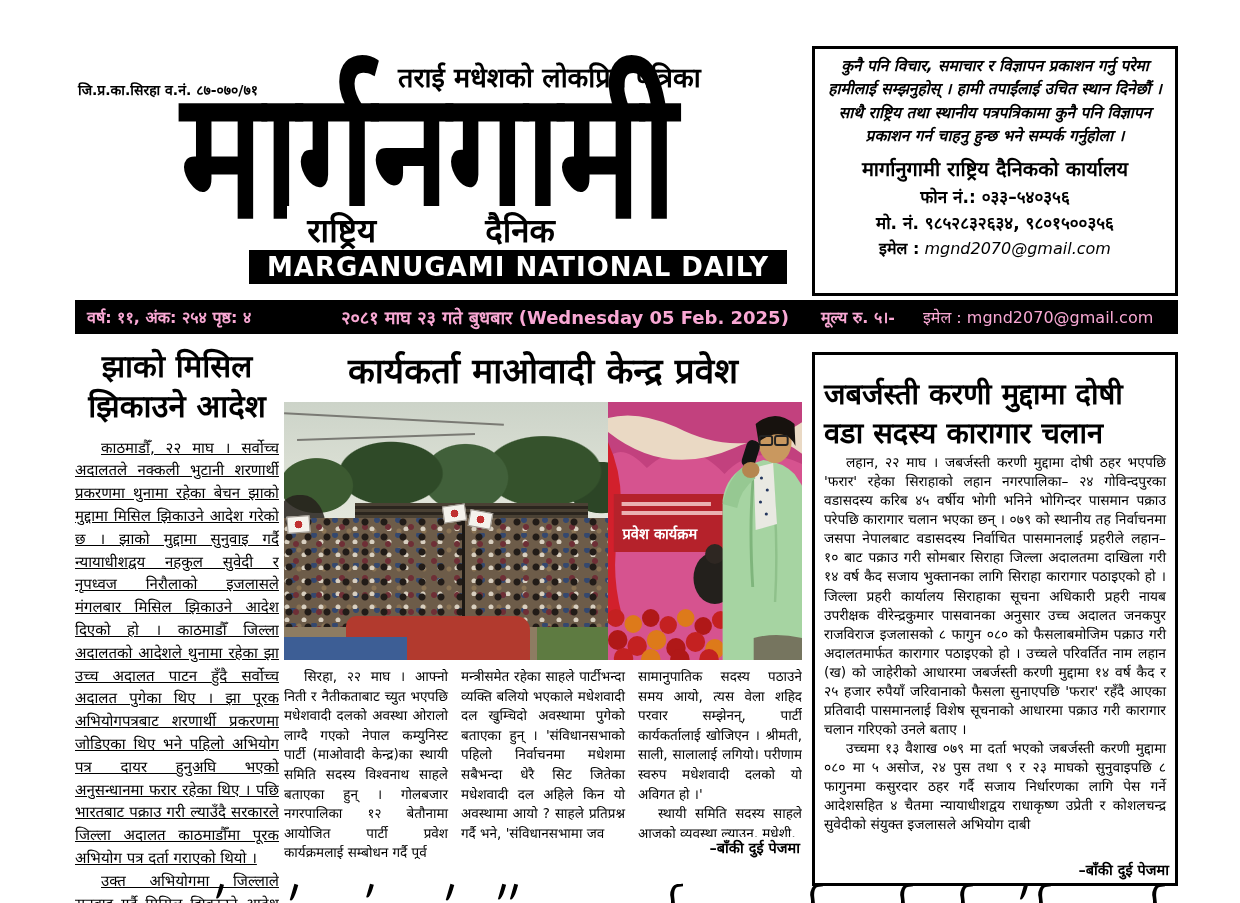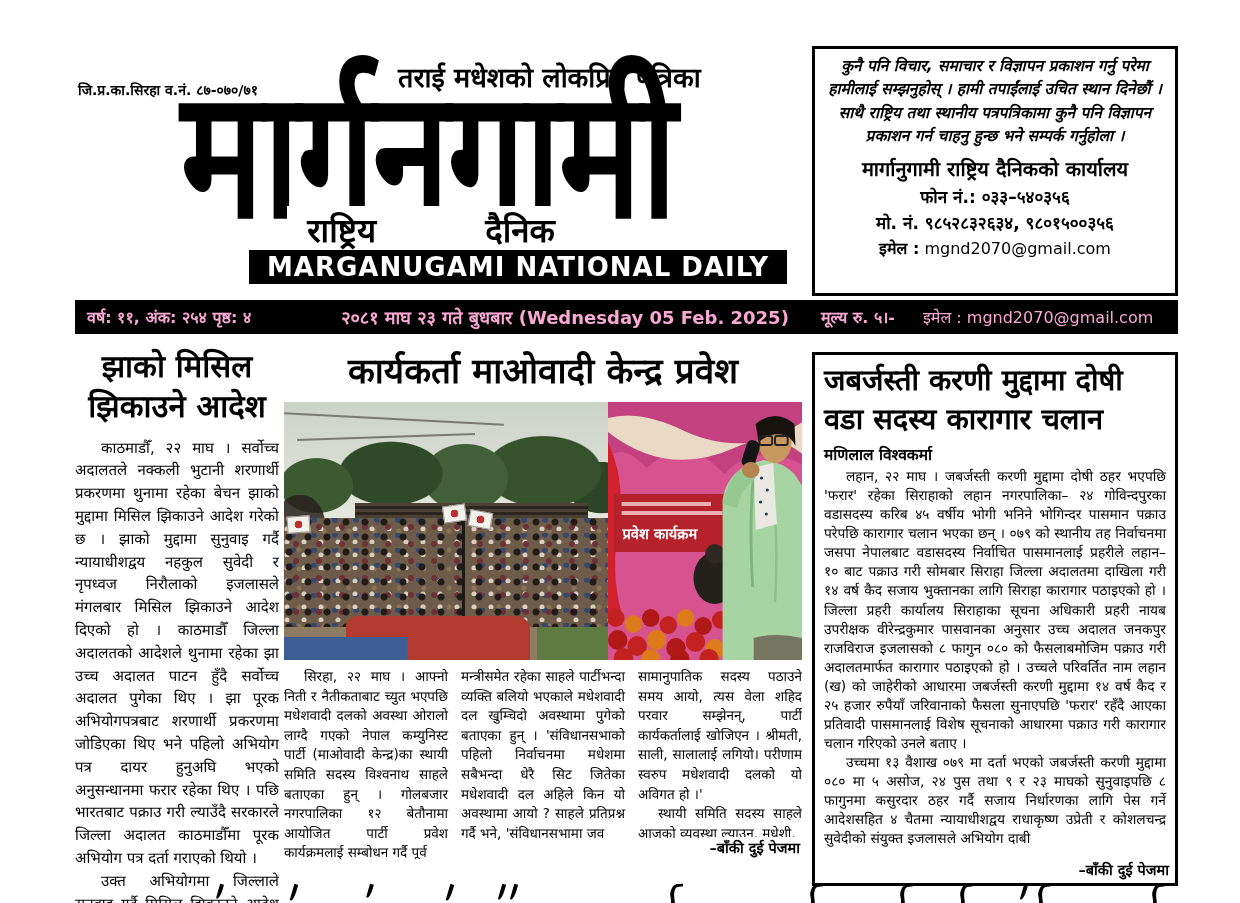--- a/index.html
+++ b/index.html
@@ -16,33 +16,33 @@
   .eng-row{position:absolute;left:75px;top:250px;width:712px;display:flex;justify-content:flex-end;}
   .eng-bar{background:#000;color:#fff;font-size:26px;font-weight:800;padding:2px 18px;letter-spacing:1px;}
   
   .contact-box{position:absolute;left:812px;top:46px;width:366px;height:250px;border:3px solid #000;
         box-sizing:border-box;padding:6px 10px;text-align:center;}
   .notice{font-size:15.5px;font-weight:600;font-style:italic;line-height:1.5;}
   .office-title{font-size:20px;font-weight:800;margin-top:7px;}
   .office-line{font-size:17px;font-weight:700;margin-top:3px;}
   .email-line{font-size:16px;margin-top:3px;}
   .email-line .lbl{font-weight:800;}
-  .email-line .val{}
+  .email-line .val{font-style:italic;}
   
   .datebar{position:absolute;left:75px;top:300px;width:1103px;height:34px;background:#000;color:#f9a8d4;
         display:flex;align-items:center;font-weight:700;}
   .db-issue{width:250px;padding-left:12px;font-size:16px;}
   .db-date{flex:1;text-align:center;font-size:18px;}
   .db-price{width:130px;font-size:16px;text-align:center;}
   .db-email{width:255px;font-size:16px;font-weight:400;}
   
   .art-left{position:absolute;left:75px;top:346px;width:204px;height:557px;overflow:hidden;}
   .art-left .hl{font-size:31px;font-weight:800;text-align:center;line-height:1.3;}
   .art-left .body{margin-top:10px;font-size:15px;line-height:1.52;text-align:justify;}
-  .art-left .body p{margin:0;text-indent:26px;}
+  .art-left .body p{margin:0;text-indent:26px;text-decoration:underline;}
   
   .art-center{position:absolute;left:284px;top:348px;width:518px;height:555px;overflow:hidden;}
   .art-center .hl{font-size:35px;font-weight:700;text-align:center;line-height:1.32;}
   .photo{position:relative;margin-top:8px;width:518px;height:258px;display:flex;overflow:hidden;}
   .cols{margin-top:7px;display:flex;gap:13px;height:192px;overflow:hidden;position:relative;}
   .col{width:164px;font-size:13.5px;line-height:1.45;text-align:justify;}
   .col p{margin:0;}
   .col p.ind{text-indent:20px;}
   .cont-center{position:absolute;right:2px;bottom:2px;font-weight:800;font-size:14.5px;background:#fff;padding-left:6px;}
   
@@ -70,21 +70,21 @@
   .flag{position:absolute;width:21px;height:15px;background:#f4f2ec;border:1px solid #98928a;}
   .flag::after{content:"";position:absolute;inset:3px;background:radial-gradient(circle,#c03030 45%,transparent 46%);}
   .tarp-red{position:absolute;left:19%;bottom:0;width:57%;height:17%;background:#b23a2e;border-radius:10px 14px 0 0;}
   .tarp-blue{position:absolute;left:0;bottom:0;width:38%;height:9%;background:#3d5e95;}
   .grass{position:absolute;right:0;bottom:0;width:22%;height:13%;background:#5e7b41;}
   
   .speaker-panel{position:relative;width:37.5%;height:100%;}
   .speaker-panel svg{display:block;width:100%;height:100%;}
   
   .art-right{position:absolute;left:812px;top:352px;width:366px;height:534px;border:3px solid #000;
-        box-sizing:border-box;padding:6px 9px;overflow:hidden;}
+        box-sizing:border-box;padding:20px 9px;overflow:hidden;}
   .art-right .hl{font-size:29px;font-weight:800;line-height:1.35;}
   .art-right .byline{font-size:15.5px;font-weight:800;margin:4px 0 2px 0;}
   .art-right .body{font-size:13.8px;line-height:1.38;text-align:justify;}
   .art-right .body p{margin:0;text-indent:22px;}
   .cont-right{position:absolute;right:6px;bottom:4px;font-weight:800;font-size:14.5px;background:#fff;padding-left:6px;}
   
   .fragments{position:absolute;left:200px;top:884px;width:1030px;height:19px;}
   .frag{position:absolute;top:0;width:4px;height:16px;background:#000;border-radius:0 0 70% 0;transform:rotate(16deg);}
   .frag.curve{width:10px;height:18px;background:none;border-left:4px solid #000;border-top:3px solid #000;border-radius:60% 0 0 0;transform:rotate(-6deg);}
 </style>
@@ -218,21 +218,20 @@
         <p>सामानुपातिक सदस्य पठाउने समय आयो, त्यस वेला शहिद परवार सम्झेनन्, पार्टी कार्यकर्तालाई खोजिएन । श्रीमती, साली, सालालाई लगियो। परीणाम स्वरुप मधेशवादी दलको यो अविगत हो ।'</p>
         <p class="ind">स्थायी समिति सदस्य साहले आजको व्यवस्था ल्याउन, मधेशी,</p>
       </div>
       <div class="cont-center">–बाँकी दुई पेजमा</div>
     </div>
   </div>
 
   <div class="art-right">
     <div class="hl">जबर्जस्ती करणी मुद्दामा दोषी</div>
     <div class="hl">वडा सदस्य कारागार चलान</div>
-    <div class="byline">मणिलाल विश्वकर्मा</div>
     <div class="body">
       <p>लहान, २२ माघ । जबर्जस्ती करणी मुद्दामा दोषी ठहर भएपछि 'फरार' रहेका सिराहाको लहान नगरपालिका– २४ गोविन्दपुरका वडासदस्य करिब ४५ वर्षीय भोगी भनिने भोगिन्दर पासमान पक्राउ परेपछि कारागार चलान भएका छन् । ०७९ को स्थानीय तह निर्वाचनमा जसपा नेपालबाट वडासदस्य निर्वाचित पासमानलाई प्रहरीले लहान– १० बाट पक्राउ गरी सोमबार सिराहा जिल्ला अदालतमा दाखिला गरी १४ वर्ष कैद सजाय भुक्तानका लागि सिराहा कारागार पठाइएको हो । जिल्ला प्रहरी कार्यालय सिराहाका सूचना अधिकारी प्रहरी नायब उपरीक्षक वीरेन्द्रकुमार पासवानका अनुसार उच्च अदालत जनकपुर राजविराज इजलासको ८ फागुन ०८० को फैसलाबमोजिम पक्राउ गरी अदालतमार्फत कारागार पठाइएको हो । उच्चले परिवर्तित नाम लहान (ख) को जाहेरीको आधारमा जबर्जस्ती करणी मुद्दामा १४ वर्ष कैद र २५ हजार रुपैयाँ जरिवानाको फैसला सुनाएपछि 'फरार' रहँदै आएका प्रतिवादी पासमानलाई विशेष सूचनाको आधारमा पक्राउ गरी कारागार चलान गरिएको उनले बताए ।</p>
       <p>उच्चमा १३ वैशाख ०७९ मा दर्ता भएको जबर्जस्ती करणी मुद्दामा ०८० मा ५ असोज, २४ पुस तथा ९ र २३ माघको सुनुवाइपछि ८ फागुनमा कसुरदार ठहर गर्दै सजाय निर्धारणका लागि पेस गर्ने आदेशसहित ४ चैतमा न्यायाधीशद्वय राधाकृष्ण उप्रेती र कोशलचन्द्र सुवेदीको संयुक्त इजलासले अभियोग दाबी</p>
     </div>
     <div class="cont-right">–बाँकी दुई पेजमा</div>
   </div>
 
   <div class="fragments">
     <span class="frag" style="left:18px;height:15px;"></span>
     <span class="frag" style="left:92px;height:17px;"></span>

